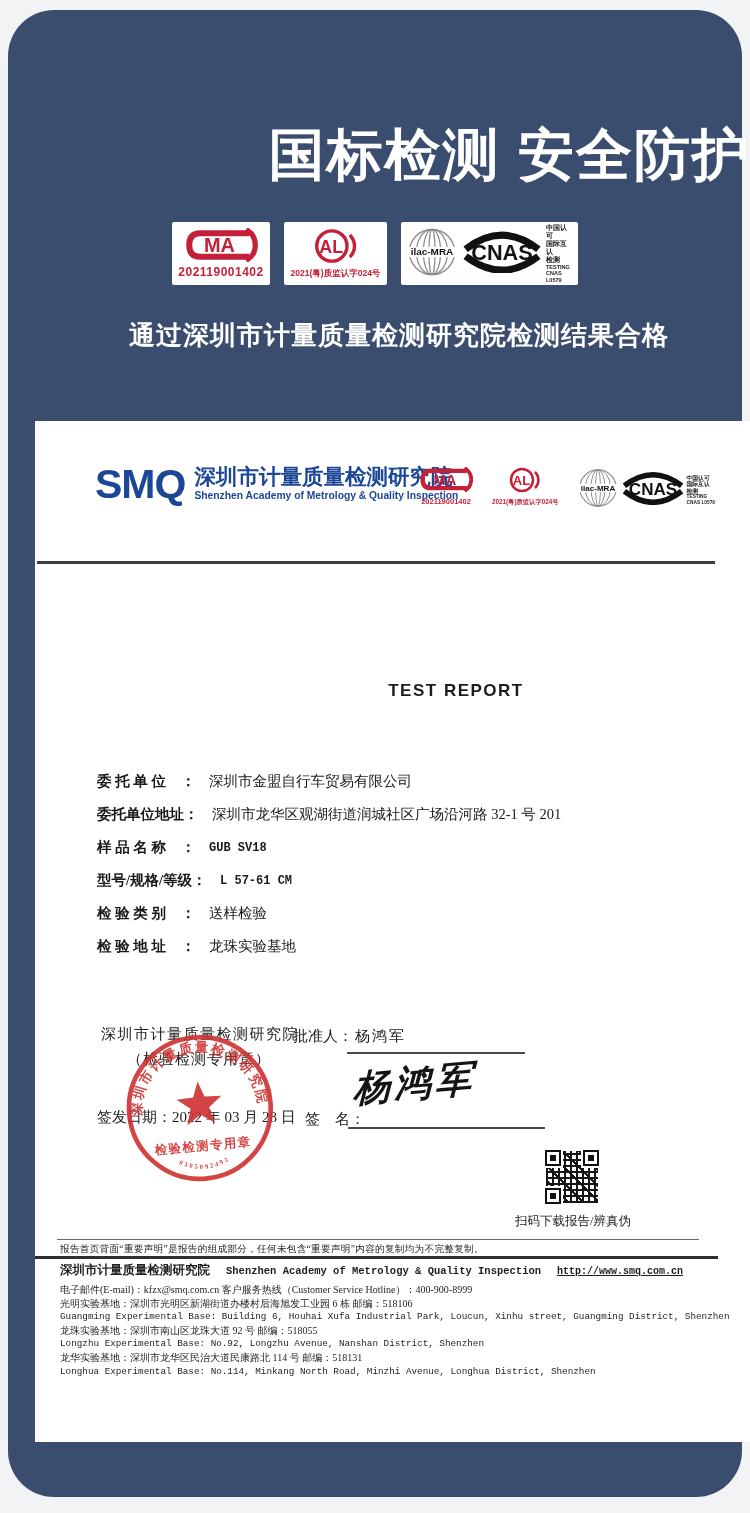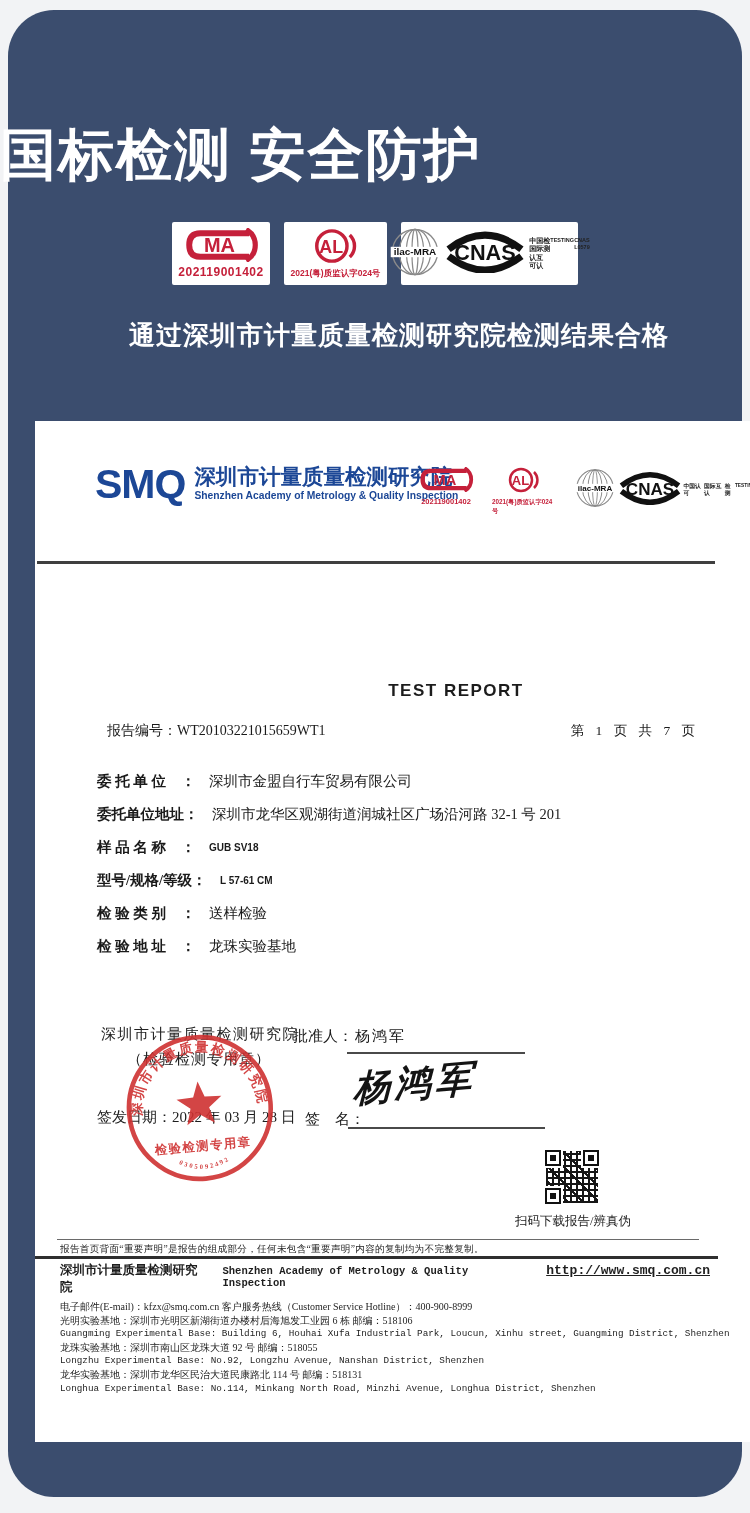--- a/index.html
+++ b/index.html
@@ -1,31 +1,31 @@
 <!DOCTYPE html>
 <html><head>
 <meta charset="utf-8">
 <style>
   html,body{margin:0;padding:0;}
   body{background:#eef0f2;font-family:"Liberation Serif", serif;}
   #stage{position:relative;width:750px;height:1513px;background:#f2f3f5;overflow:hidden;margin:0 auto;}
   .card{position:absolute;left:8px;top:10px;width:734px;height:1487px;background:#3b4d6e;border-radius:46px;}
 
   
-  .banner-title{position:absolute;left:0;top:118px;width:750px;text-align:left;
+  .banner-title{position:absolute;left:0;top:118px;width:750px;text-align:right;
     font-family:"Liberation Sans", sans-serif;font-weight:800;font-size:56px;color:#fff;letter-spacing:2px;}
   .badges{position:absolute;left:0;top:222px;width:750px;display:flex;justify-content:center;gap:14px;}
   .badge{background:#fff;border-radius:2px;height:63px;box-sizing:border-box;padding:3px 5px;
     display:flex;flex-direction:column;align-items:center;justify-content:center;}
   .badge-cma{width:98px;}
   .badge-cal{width:103px;}
   .badge-cnas{width:177px;flex-direction:row;gap:2px;}
   .cma-num{color:#c5203a;font-family:"Liberation Sans", sans-serif;font-weight:700;font-size:12px;letter-spacing:.5px;line-height:1.1;}
   .cal-num{color:#c5203a;font-family:"Liberation Sans", sans-serif;font-weight:700;font-size:8.5px;line-height:1.2;}
-  .cnas-side{display:flex;flex-direction:row;justify-content:center;line-height:1.15;}
+  .cnas-side{display:flex;flex-direction:column;justify-content:center;line-height:1.15;}
   .cnas-side .cn{font-size:7px;font-weight:700;color:#222;}
   .cnas-side .en{font-size:5.5px;font-weight:700;color:#222;font-family:"Liberation Sans", sans-serif;}
   .banner-sub{position:absolute;left:0;top:318px;width:750px;text-align:center;
     font-family:"Liberation Sans", sans-serif;font-weight:700;font-size:26px;color:#fff;letter-spacing:1px;margin-left:24px;}
 
   
   .doc{position:absolute;left:35px;top:421px;width:746px;height:1021px;background:#fff;overflow:hidden;color:#1a1a1a;}
 
   .smq{position:absolute;left:60px;top:44px;display:flex;align-items:flex-start;}
   .smq-mark{font-family:"Liberation Sans", sans-serif;font-weight:800;font-size:41px;line-height:.95;color:#1c4796;letter-spacing:-1px;}
@@ -50,21 +50,21 @@
 
   .rpt-no-row{position:absolute;left:72px;top:301px;width:592px;display:flex;justify-content:space-between;align-items:baseline;}
   .rpt-no{font-size:14px;}
   .rpt-page{font-size:13.5px;letter-spacing:4px;}
 
   .fields{position:absolute;left:62px;top:344px;width:600px;}
   .frow{display:flex;align-items:center;height:33px;font-size:14.5px;}
   .flabel{min-width:84px;font-weight:600;white-space:nowrap;}
   .fcolon{width:16px;font-weight:600;}
   .fvalue{margin-left:12px;white-space:nowrap;}
-  .fvalue.mono{font-family:Liberation Sans, sans-serif;font-size:10px;font-weight:600;}
+  .fvalue.mono{font-family:Liberation Mono, monospace;font-size:12px;font-weight:600;}
 
   .sig-org1{position:absolute;left:66px;top:604px;font-size:15px;letter-spacing:1.5px;color:#222;}
   .sig-org2{position:absolute;left:92px;top:629px;font-size:15px;letter-spacing:1px;color:#222;}
   .approver-label{position:absolute;left:258px;top:606px;font-size:15px;}
   .approver-name{position:absolute;left:320px;top:606px;font-size:15px;letter-spacing:2px;}
   .uline1{position:absolute;left:312px;top:631px;width:178px;height:2px;background:#4a4a4a;}
   .sig-script{position:absolute;left:318px;top:638px;font-size:37px;font-weight:700;font-style:italic;color:#141414;
     transform:rotate(-5deg) skewX(-6deg);letter-spacing:4px;}
   .sign-label{position:absolute;left:262px;top:689px;font-size:15px;margin-left:8px;}
   .uline2{position:absolute;left:313px;top:706px;width:197px;height:2px;background:#4a4a4a;}
@@ -85,21 +85,21 @@
   .qr-caption{position:absolute;left:428px;top:792px;width:220px;text-align:center;font-size:12.5px;color:#1d1d1d;}
 
   .thin-line{position:absolute;left:22px;top:818px;width:642px;height:1px;background:#6a6a6a;}
   .disclaimer{position:absolute;left:25px;top:822px;font-size:9.6px;color:#222;letter-spacing:.3px;}
   .mid-line{position:absolute;left:0;top:835px;width:683px;height:2.5px;background:#2f2f2f;}
 
   .footer{position:absolute;left:25px;top:841px;width:650px;color:#1e1e1e;}
   .f1{display:flex;align-items:baseline;gap:16px;margin-bottom:4px;}
   .f1-cn{font-weight:700;font-size:12.5px;}
   .f1-en{font-weight:700;font-size:10.5px;font-family:"Liberation Mono", monospace;}
-  .f1-url{font-weight:700;font-size:13px;font-family:"Liberation Mono", monospace;text-decoration:underline;color:#1e1e1e;text-align:right;}
+  .f1-url{font-weight:700;font-size:10px;font-family:"Liberation Mono", monospace;text-decoration:underline;color:#1e1e1e;text-align:right;}
   .fline{font-size:10px;line-height:13.6px;white-space:nowrap;}
   .fline.en{font-family:"Liberation Mono", monospace;font-size:9.3px;}
 </style>
 </head>
 <body>
 
 <div id="stage">
   <div class="card"></div>
 
   <div class="banner-title">国标检测 安全防护</div>
@@ -211,26 +211,20 @@
           <span class="en">TESTING</span>
           <span class="en">CNAS L0579</span>
         </span>
       </div>
     </div>
 
     <div class="hr1"></div>
 
     <div class="rpt-sub">TEST REPORT</div>
 
-    <div class="rpt-no-row">
-      <div class="rpt-no">
-        <span>报告编号：</span><span>WT20103221015659WT1</span>
-      </div>
-      <div class="rpt-page">第 1 页 共 7 页</div>
-    </div>
 
     <div class="fields">
       <div class="frow">
         <span class="flabel">委 托 单 位</span>
         <span class="fcolon">：</span>
         <span class="fvalue">深圳市金盟自行车贸易有限公司</span>
       </div>
       <div class="frow">
         <span class="flabel">委托单位地址</span>
         <span class="fcolon">：</span>

